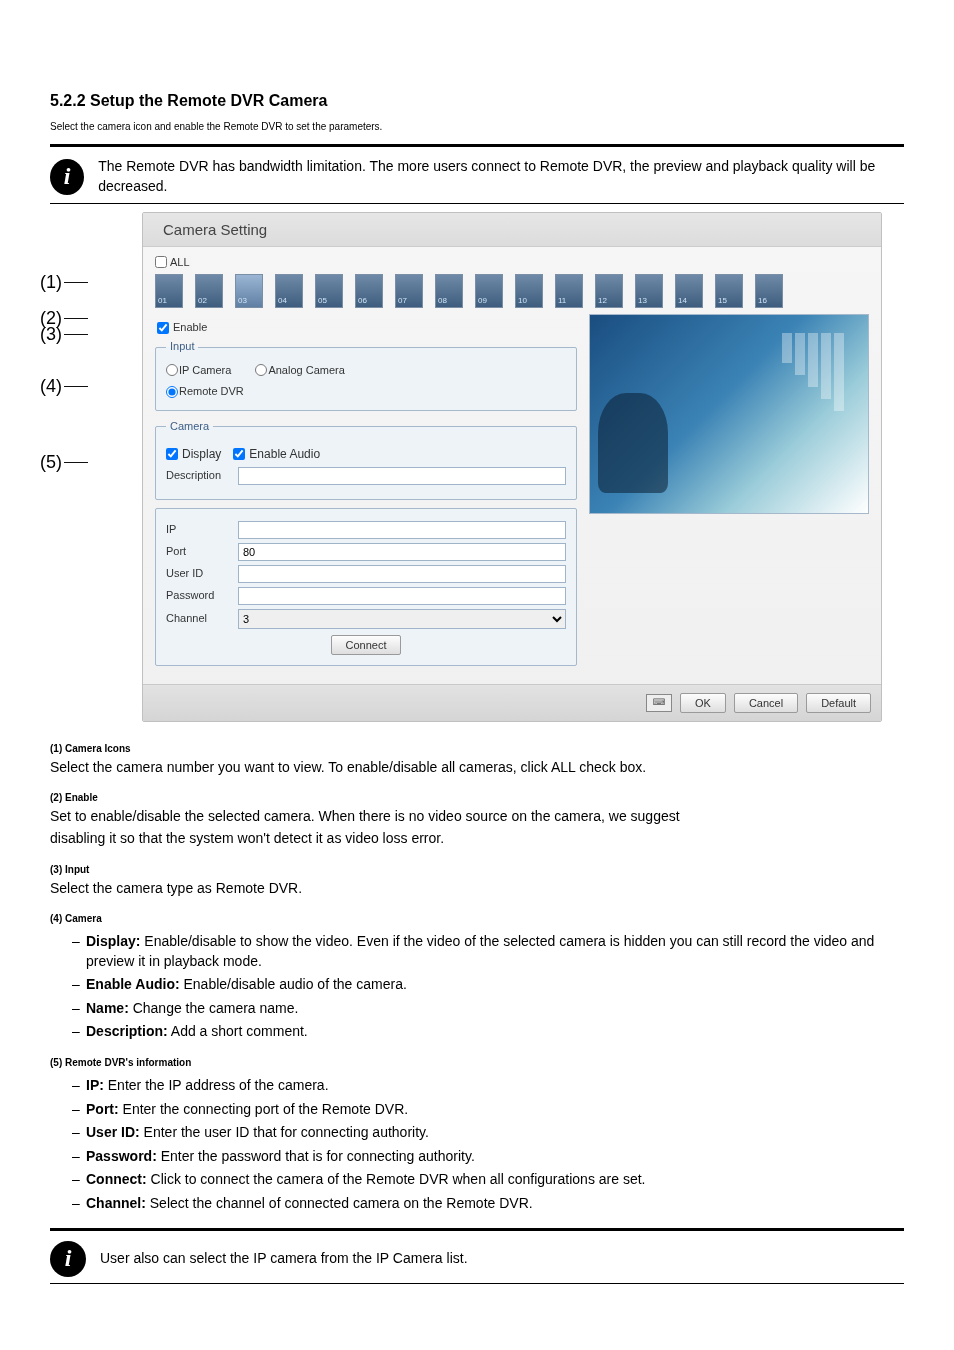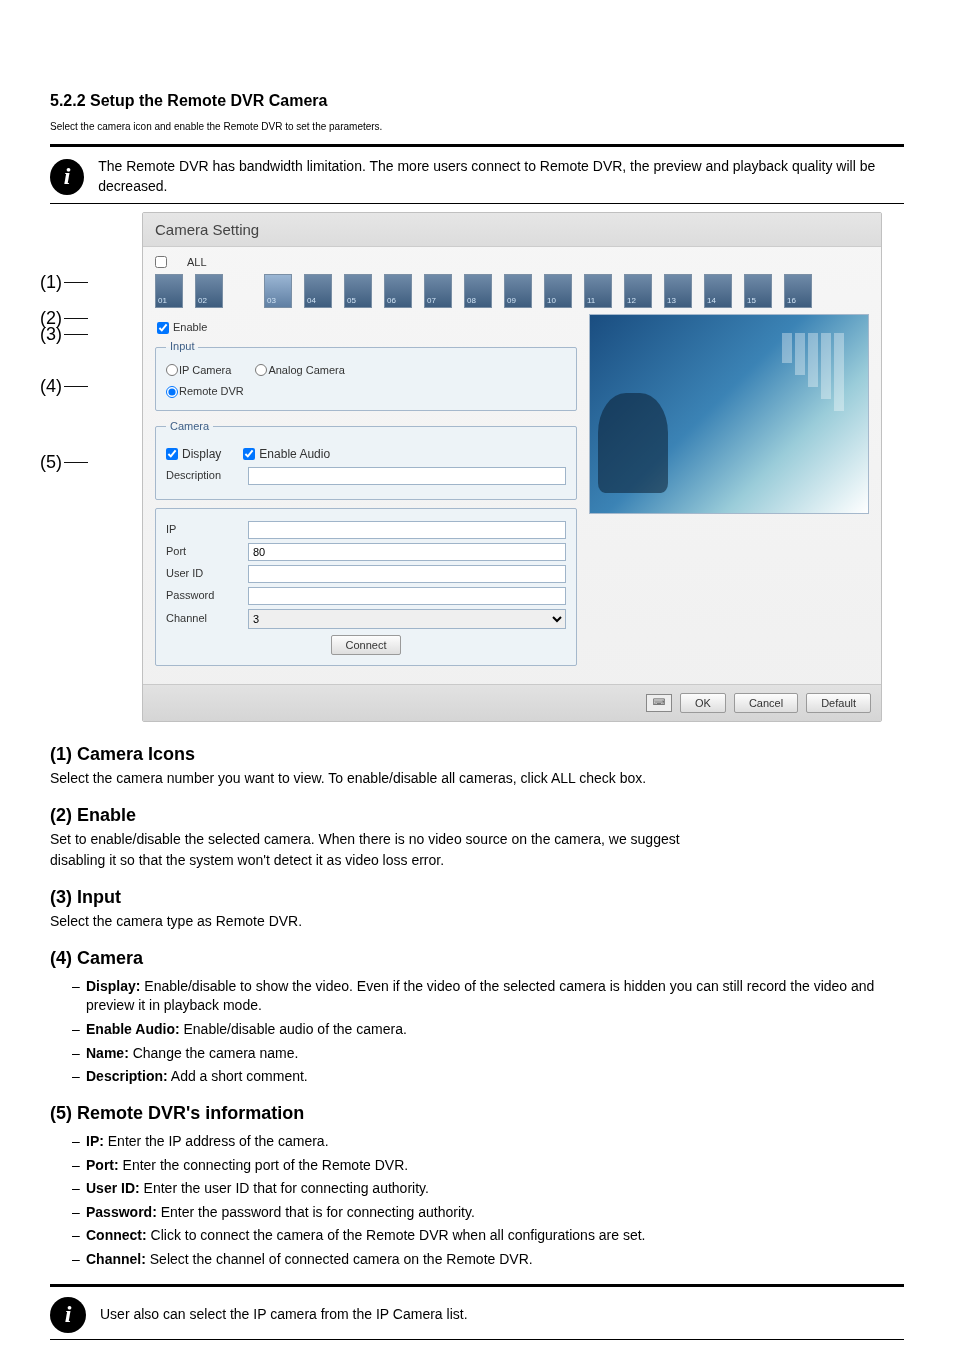--- a/index.html
+++ b/index.html
@@ -55,52 +55,52 @@
     width: 740px;
     margin-left: 80px;
     border: 1px solid #c0c0c0;
     background: linear-gradient(#f6f6f6,#f0f0f0);
     border-radius: 2px;
     overflow: hidden;
     font-size: 12px;
     color: #333;
   }
   .dlg-title {
-    padding: 6px 12px;
+    padding: 6px 20px;
     font-size: 15px; color: #444;
     background: linear-gradient(#e6e6e6,#dcdcdc);
     border-bottom: 1px solid #ccc;
   }
   .dlg-body { padding: 8px 12px 10px 12px; position: relative; }
   .camera-strip { display:flex; align-items:center; gap:0; margin-bottom:6px; flex-wrap: nowrap;}
-  .all-chk { display:flex; align-items:center; gap:20px; margin-bottom:4px; font-size:11px;}
+  .all-chk { display:flex; align-items:center; gap:3px; margin-bottom:4px; font-size:11px;}
   .cam-cell {
     width:28px; height:34px; border:1px solid #7a8fa5;
     background: linear-gradient(#6f8aa8,#3e5d7e);
     display:flex; flex-direction:column; justify-content:flex-end;
     font-size:8px; color:#cfe3f5; padding:1px 2px;
   }
-  .cam-cell.active { background: linear-gradient(#9bb6d4,#5f7fa3); margin-left: 29px; }
+  .cam-cell.active { background: linear-gradient(#9bb6d4,#5f7fa3); }
   .cam-cell .num { font-size:8px; }
   .cam-row-wrap { display:flex;gap:12px; }
 
   .lower { display:flex; gap:12px; margin-top:6px; }
   .left-col { flex: 1 1 auto; }
   .right-col { width: 280px; }
 
   .enable-row { display:flex; align-items:center; gap:4px; font-size:11px; margin:6px 0 4px 2px;}
   fieldset.grp {
     border:1px solid #a5b8cc; border-radius:2px;
     padding:8px 10px 10px 10px; margin-bottom:8px;
     background: #edf3f7;
   }
   fieldset.grp > legend { font-size:11px; color:#406087; padding:0 4px;}
   .radio-row { display:flex; gap:24px; font-size:11px; flex-wrap:wrap;}
   .radio-row label { display:flex; align-items:center; gap:1px;}
-  .form-row { display:flex; align-items:center; gap:10px; margin:4px 0;}
+  .form-row { display:flex; align-items:center; margin:4px 0;}
   .form-row .lbl { width:72px; font-size:11px; color:#333;}
   .form-row input[type=text] {
     flex:1 1 auto; height:18px; font-size:11px; padding:1px 4px;
     border:1px solid #9fb4c9; background:#fff;
   }
   .form-row select { flex:1 1 auto; height:20px; font-size:11px; border:1px solid #9fb4c9;}
   .form-row .chk { display:flex; align-items:center; gap:4px;}
   .btn-sm {
     height:20px; font-size:11px; padding:0 14px;
     background: linear-gradient(#fdfdfd,#dedede);
@@ -128,21 +128,21 @@
     display:flex; justify-content:flex-end; gap:8px; align-items:center;
   }
   .kb-icon {
     width:26px; height:18px; border:1px solid #888; background:#eee;
     display:inline-flex; align-items:center; justify-content:center;
     font-size:9px; color:#555;
   }
 
   .defs { margin-top: 14px; }
   .def-item { margin-bottom: 14px; }
-  .def-head { font-size:18px; font-weight:bold; }
+  .def-head { font-size:10px; font-weight:bold; }
   .def-body { font-size:14px; margin-top:2px; }
   .sub-bullets { margin: 6px 0 0 22px; }
   .sub-bullets li { font-size:14px; margin-bottom:4px; list-style: none; position:relative; padding-left:14px;}
   .sub-bullets li::before { content:"–"; position:absolute; left:0; }
 
   input[type=checkbox], input[type=radio]{ width:12px; height:12px; }
 </style>
 </head>
 <body>
 

